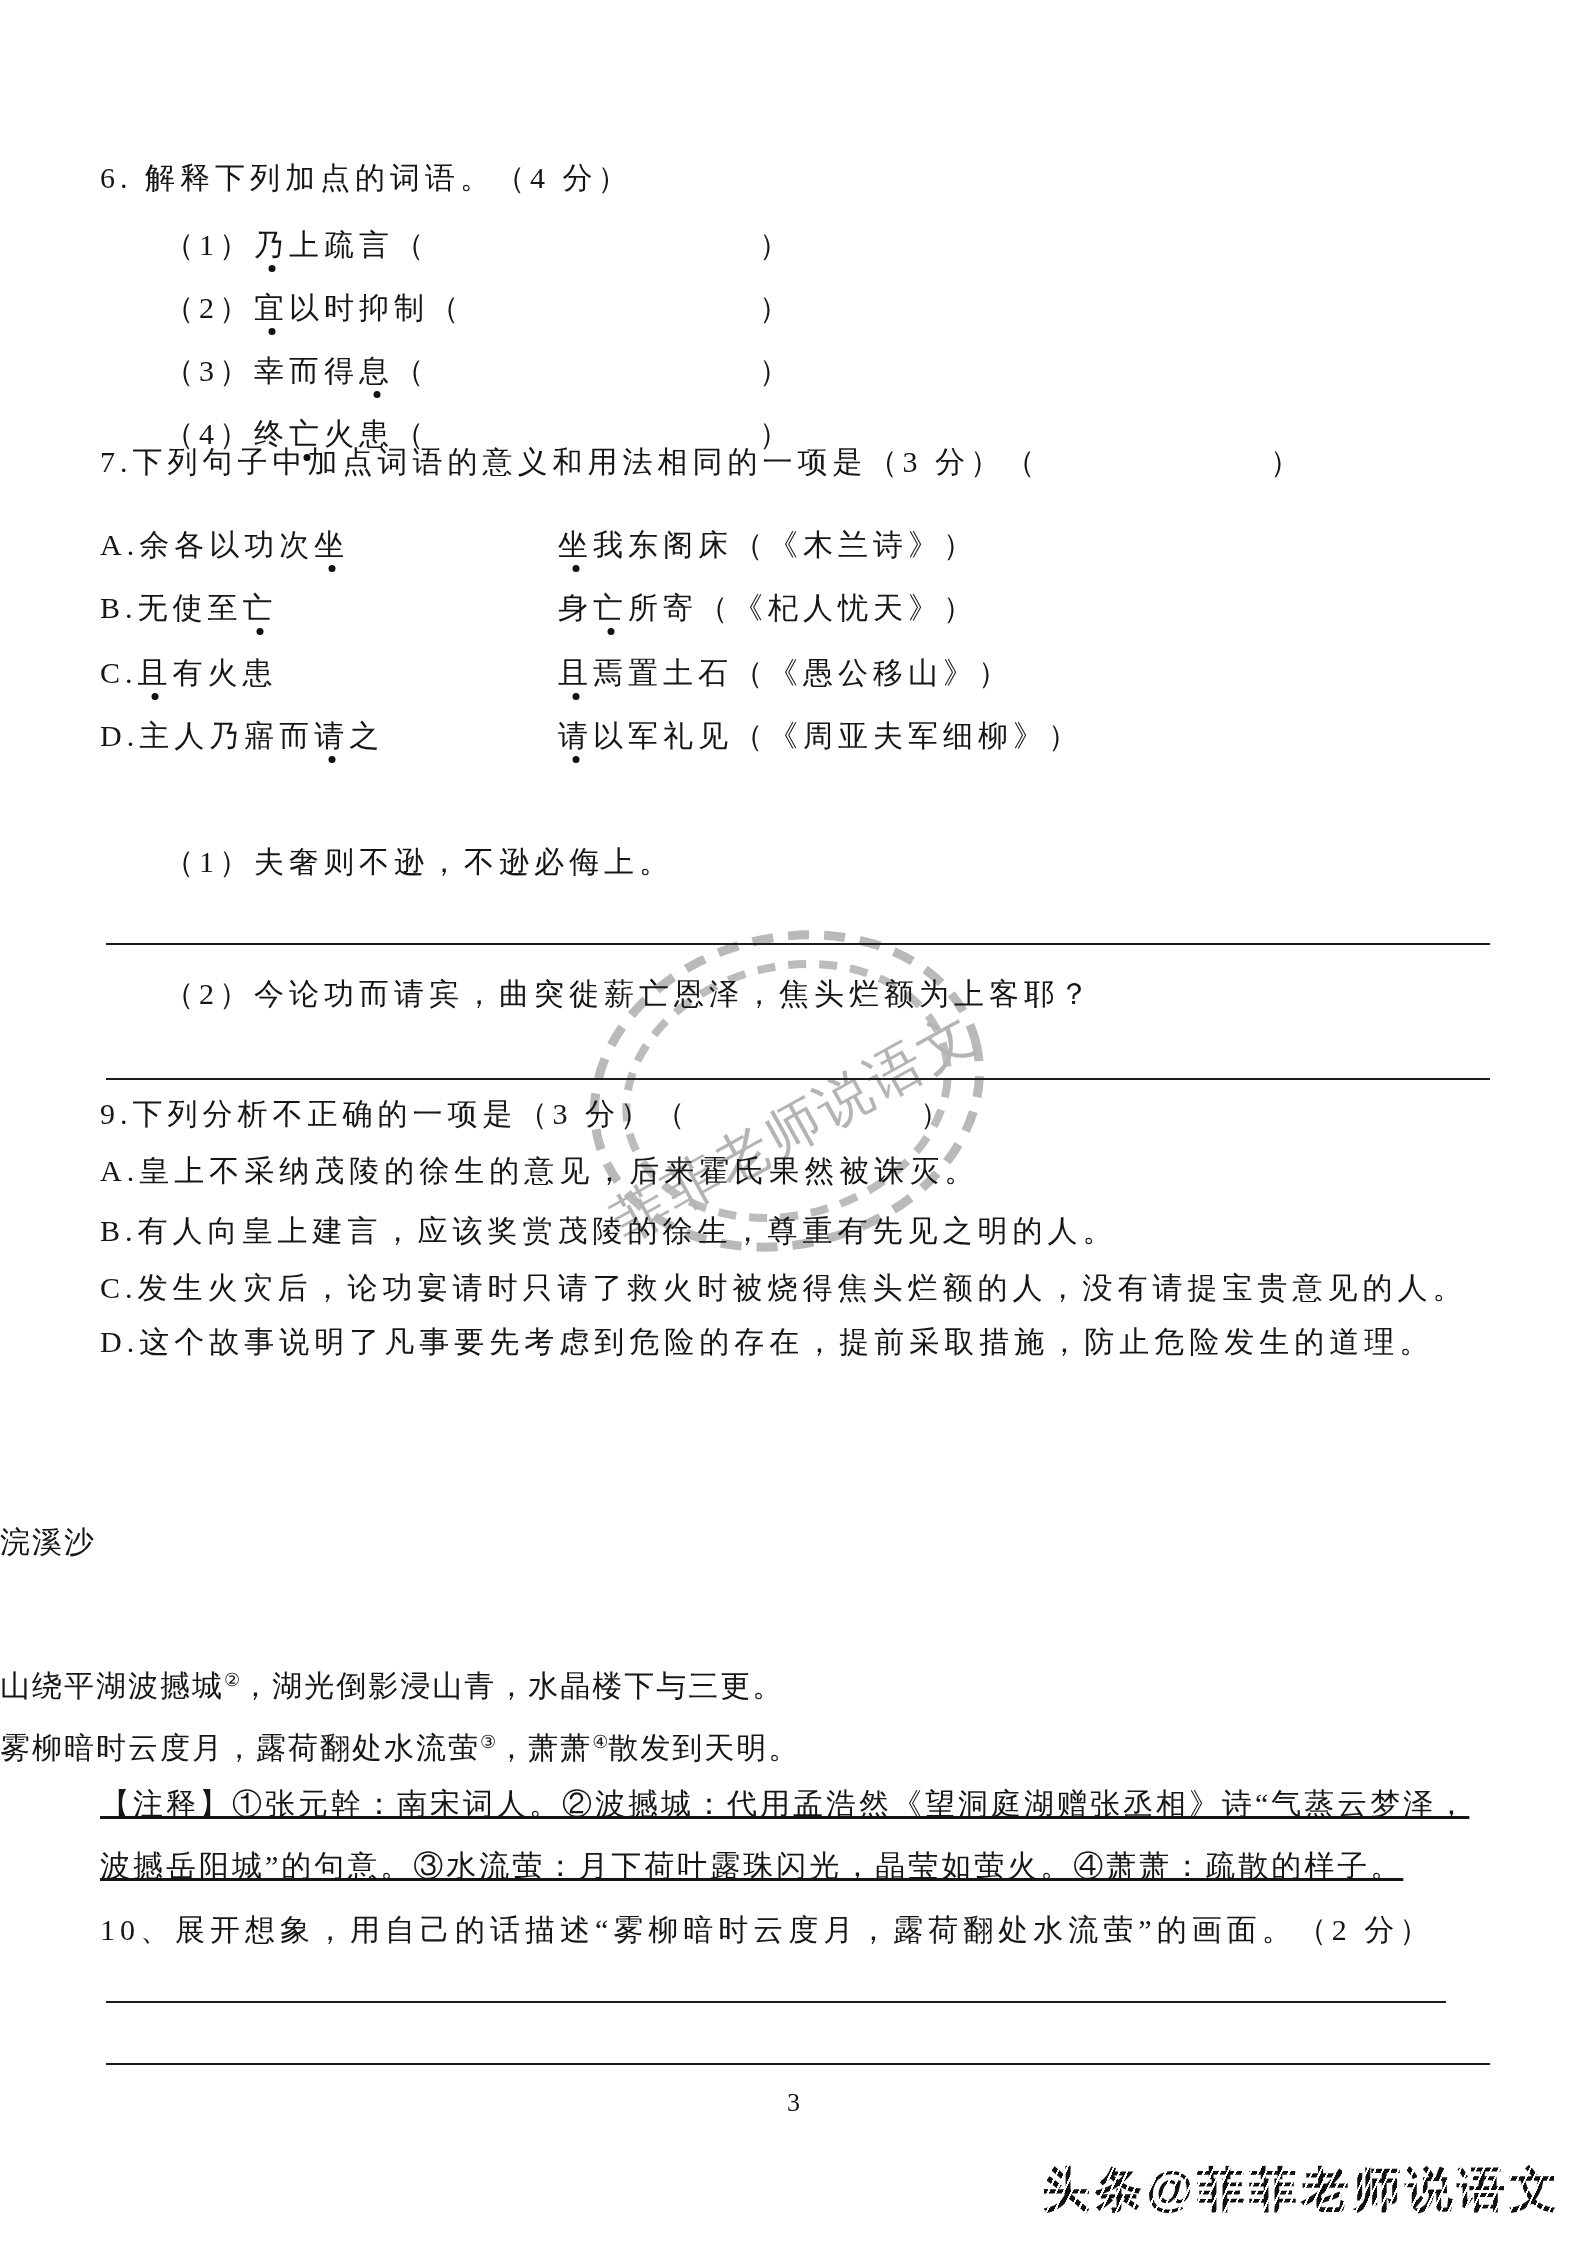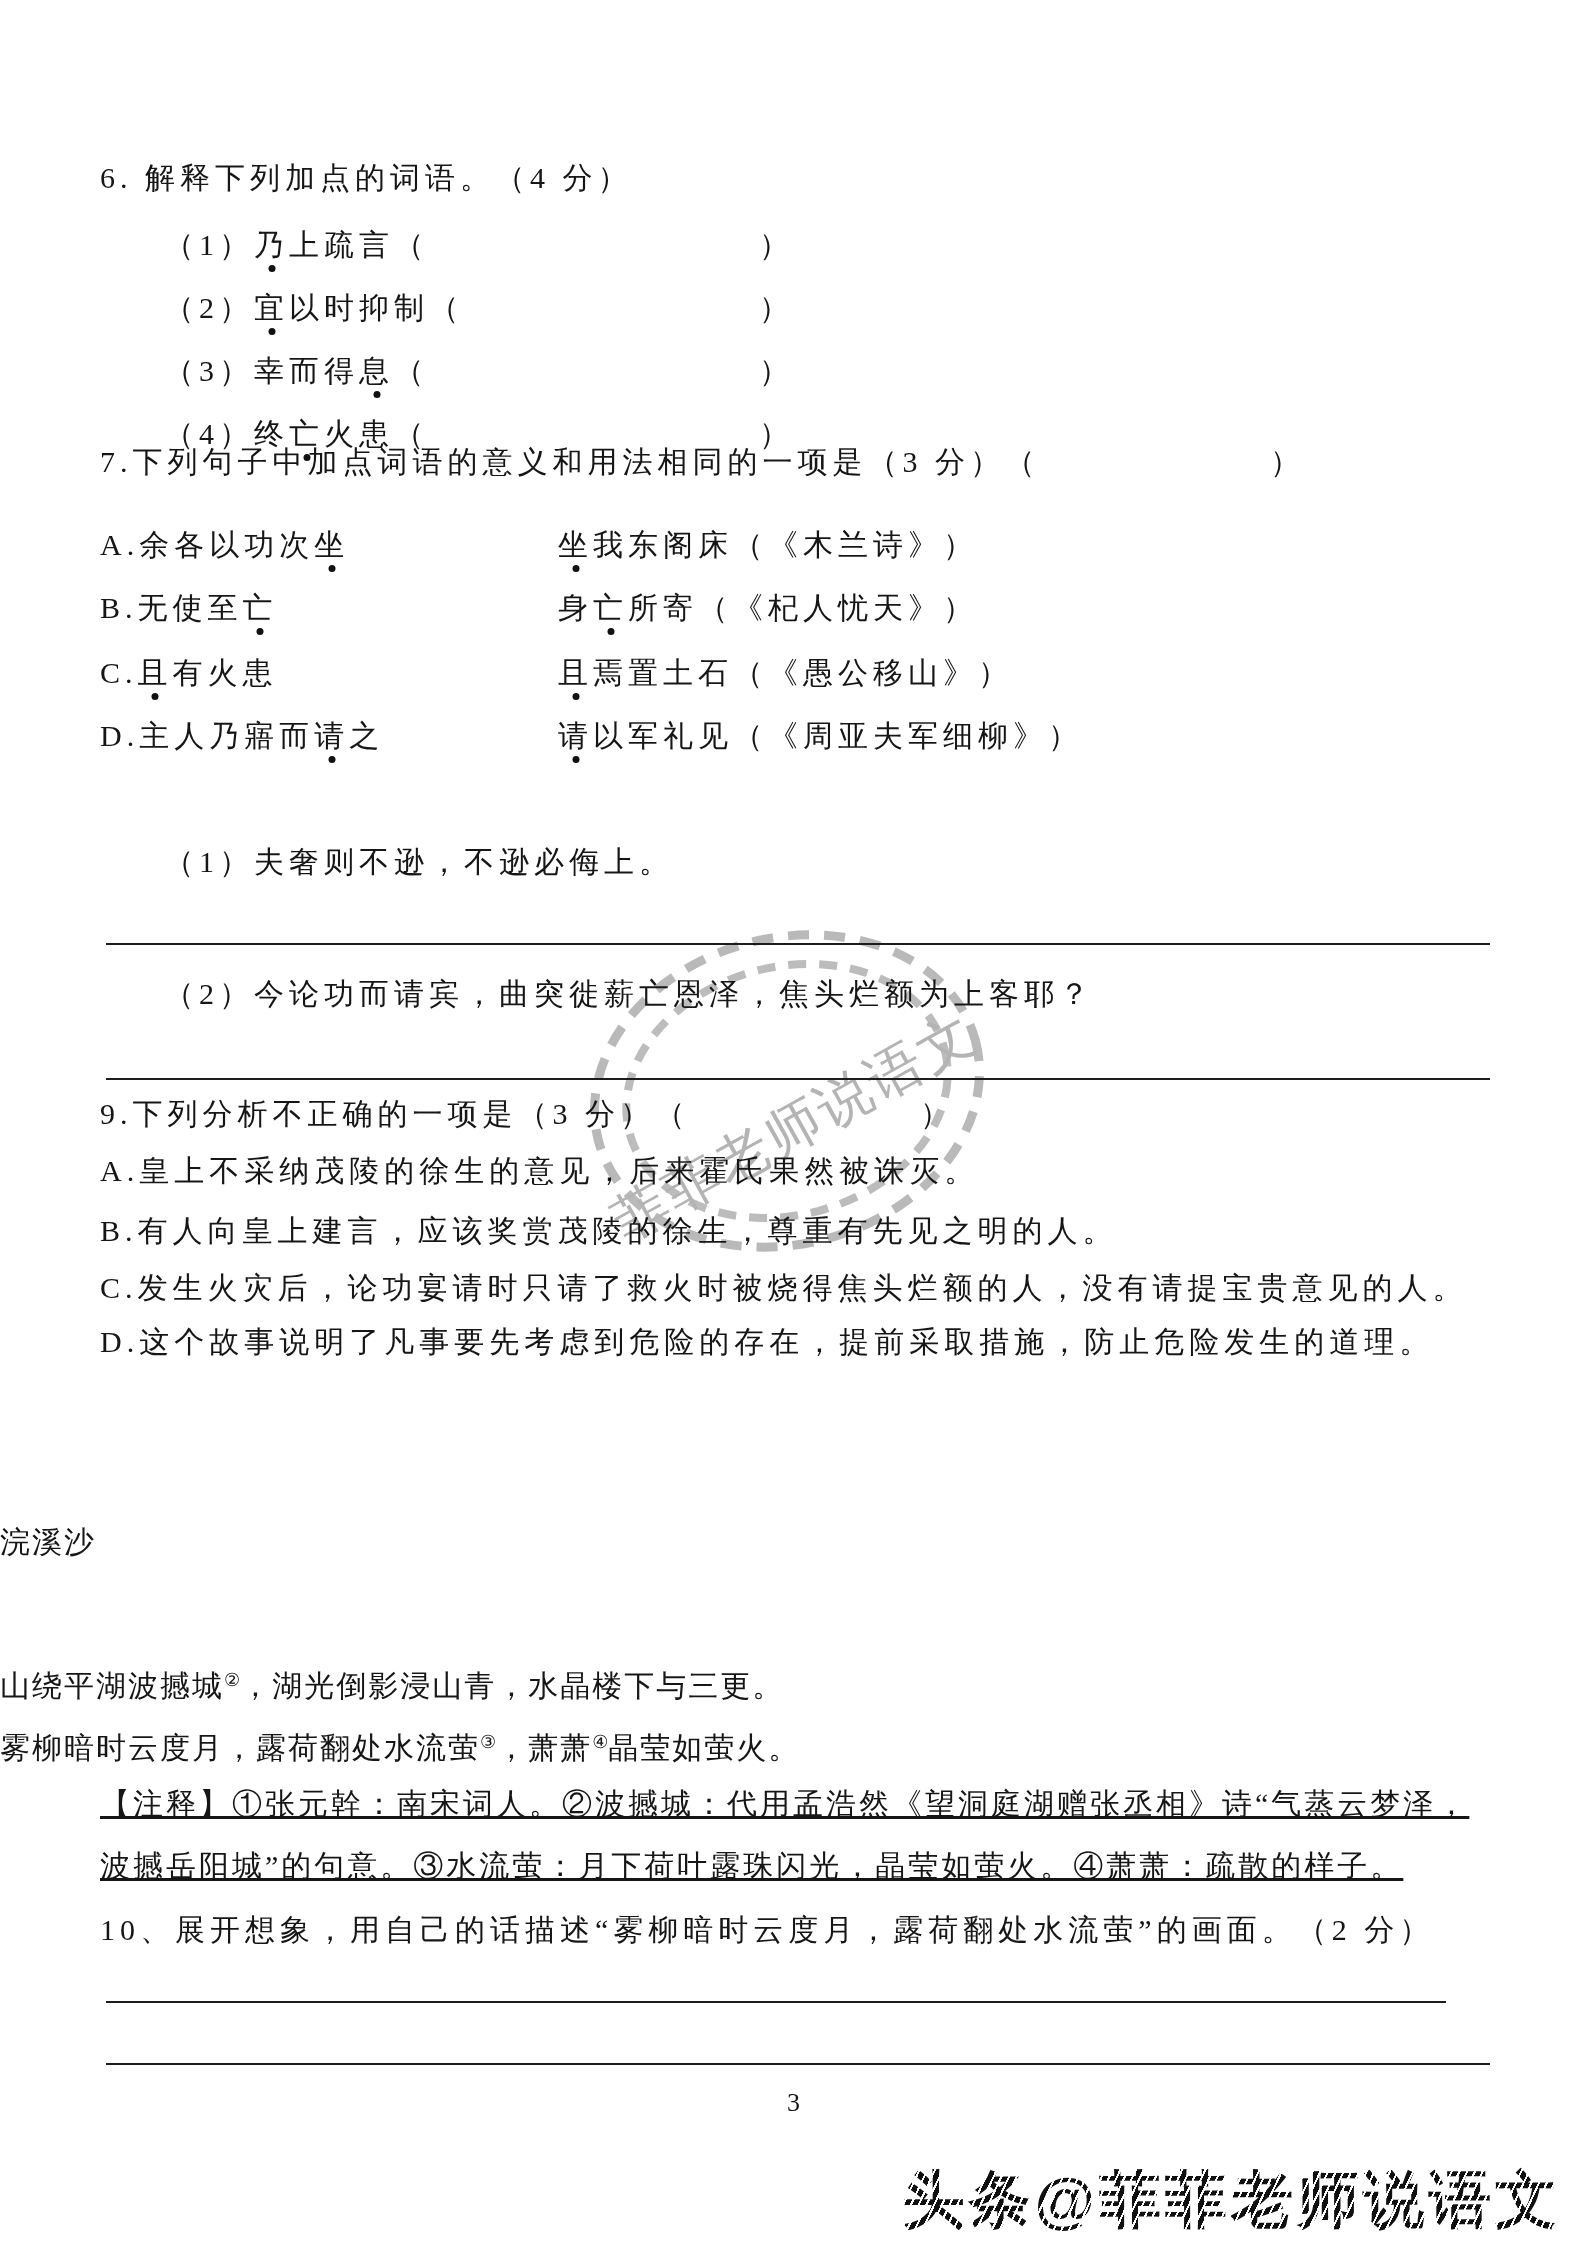--- a/index.html
+++ b/index.html
@@ -25,21 +25,21 @@
   sup.circ{font-size:18px;vertical-align:10px;letter-spacing:0;}
   .hline{position:absolute;height:0;border-top:2px solid #1c1c1c;z-index:2;}
   .watermark-rings{position:absolute;left:577px;top:921px;width:420px;height:340px;z-index:1;}
   .watermark-text{
     position:absolute;left:592px;top:1092px;width:400px;z-index:1;white-space:nowrap;
     font-size:55px;letter-spacing:3px;color:#b4b4b4;transform:rotate(-29deg);
     font-family:"Liberation Sans","DejaVu Sans",sans-serif;
   }
   .pagenum{position:absolute;top:2088px;left:0;width:100%;text-align:center;font-size:26px;z-index:2;}
   .footer{
-    position:absolute;top:2158px;right:26px;z-index:2;font-size:62px;font-weight:bold;
+    position:absolute;top:2158px;right:26px;z-index:2;font-size:48px;font-weight:bold;
     letter-spacing:4px;color:#111;
     font-family:"Liberation Sans","DejaVu Sans",sans-serif;
   }
   @supports (-webkit-background-clip: text){
     .footer{
       background:repeating-linear-gradient(115deg,#101010 0 5px,#ffffff 5px 7px);
       -webkit-background-clip:text;background-clip:text;color:transparent;
     }
   }
 </style>
@@ -119,21 +119,21 @@
     <span class="seg">D.这个故事说明了凡事要先考虑到危险的存在，提前采取措施，防止危险发生的道理。</span>
   </div>
 
   <div class="row center" style="top:1524px">
     <span class="seg">浣溪沙</span>
   </div>
   <div class="row center" style="top:1662px">
     <span class="seg">山绕平湖波撼城</span><sup class="circ">②</sup><span class="seg">，湖光倒影浸山青，水晶楼下与三更。</span>
   </div>
   <div class="row center" style="top:1724px">
-    <span class="seg">雾柳暗时云度月，露荷翻处水流萤</span><sup class="circ">③</sup><span class="seg">，萧萧</span><sup class="circ">④</sup><span class="seg">晶莹如萤火。</span>
+    <span class="seg">雾柳暗时云度月，露荷翻处水流萤</span><sup class="circ">③</sup><span class="seg">，萧萧</span><sup class="circ">④</sup><span class="seg">散发到天明。</span>
   </div>
   <div class="row notes" style="top:1786px">
     <span class="seg">【注释】①张元幹：南宋词人。②波撼城：代用孟浩然《望洞庭湖赠张丞相》诗“气蒸云梦泽，</span>
   </div>
   <div class="row notes" style="top:1848px">
     <span class="seg">波撼岳阳城”的句意。③水流萤：月下荷叶露珠闪光，晶莹如萤火。④萧萧：疏散的样子。</span>
   </div>
 
   <div class="row" style="top:1912px">
     <span class="seg">10、展开想象，用自己的话描述“雾柳暗时云度月，露荷翻处水流萤”的画面。（2 分）</span>

